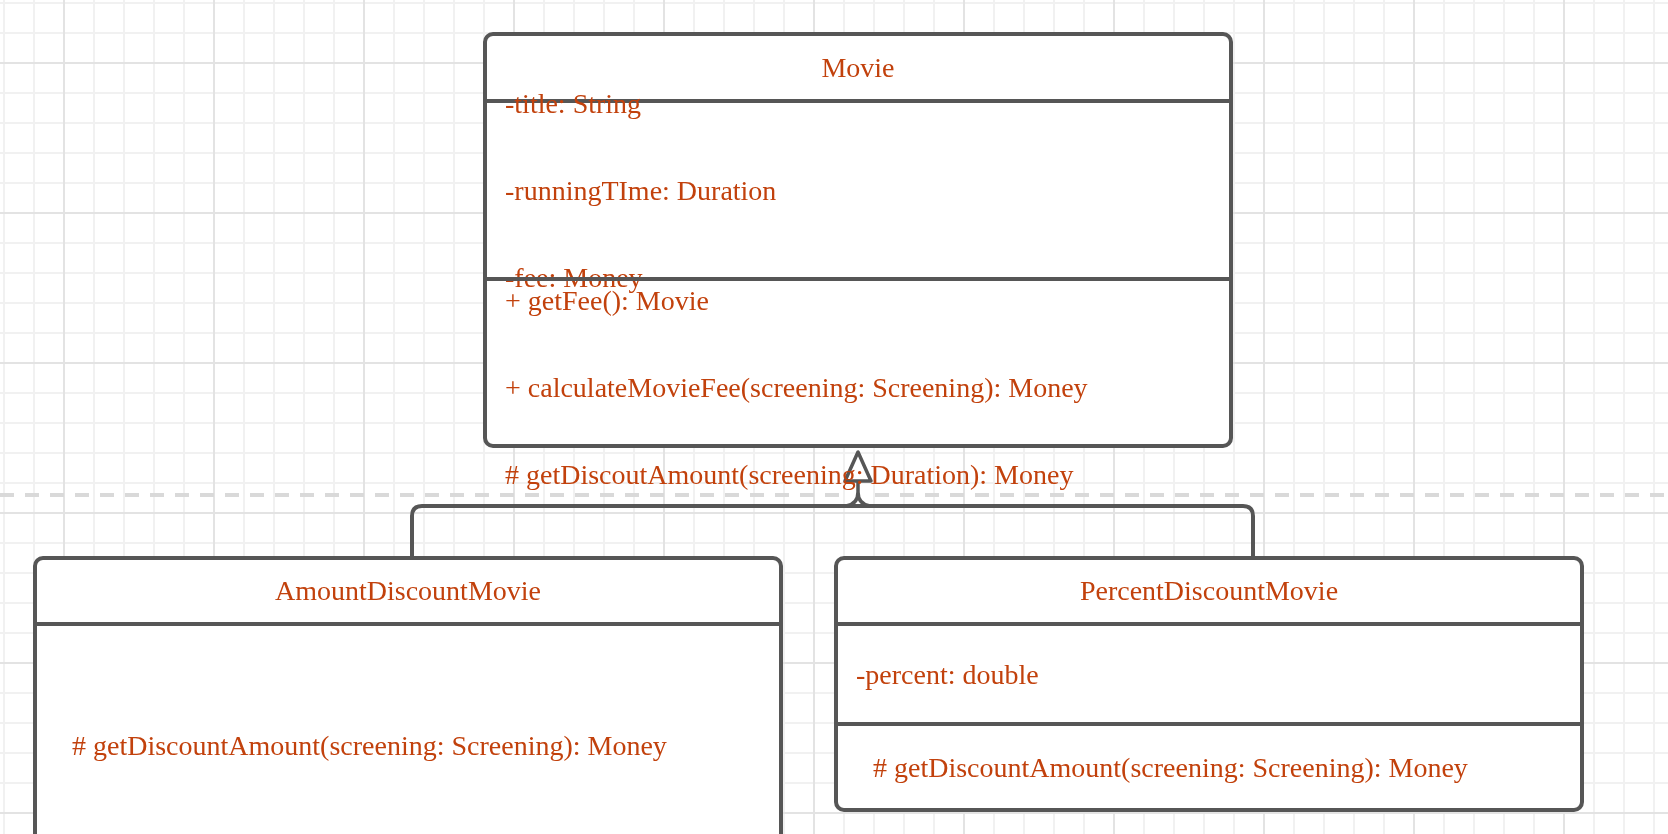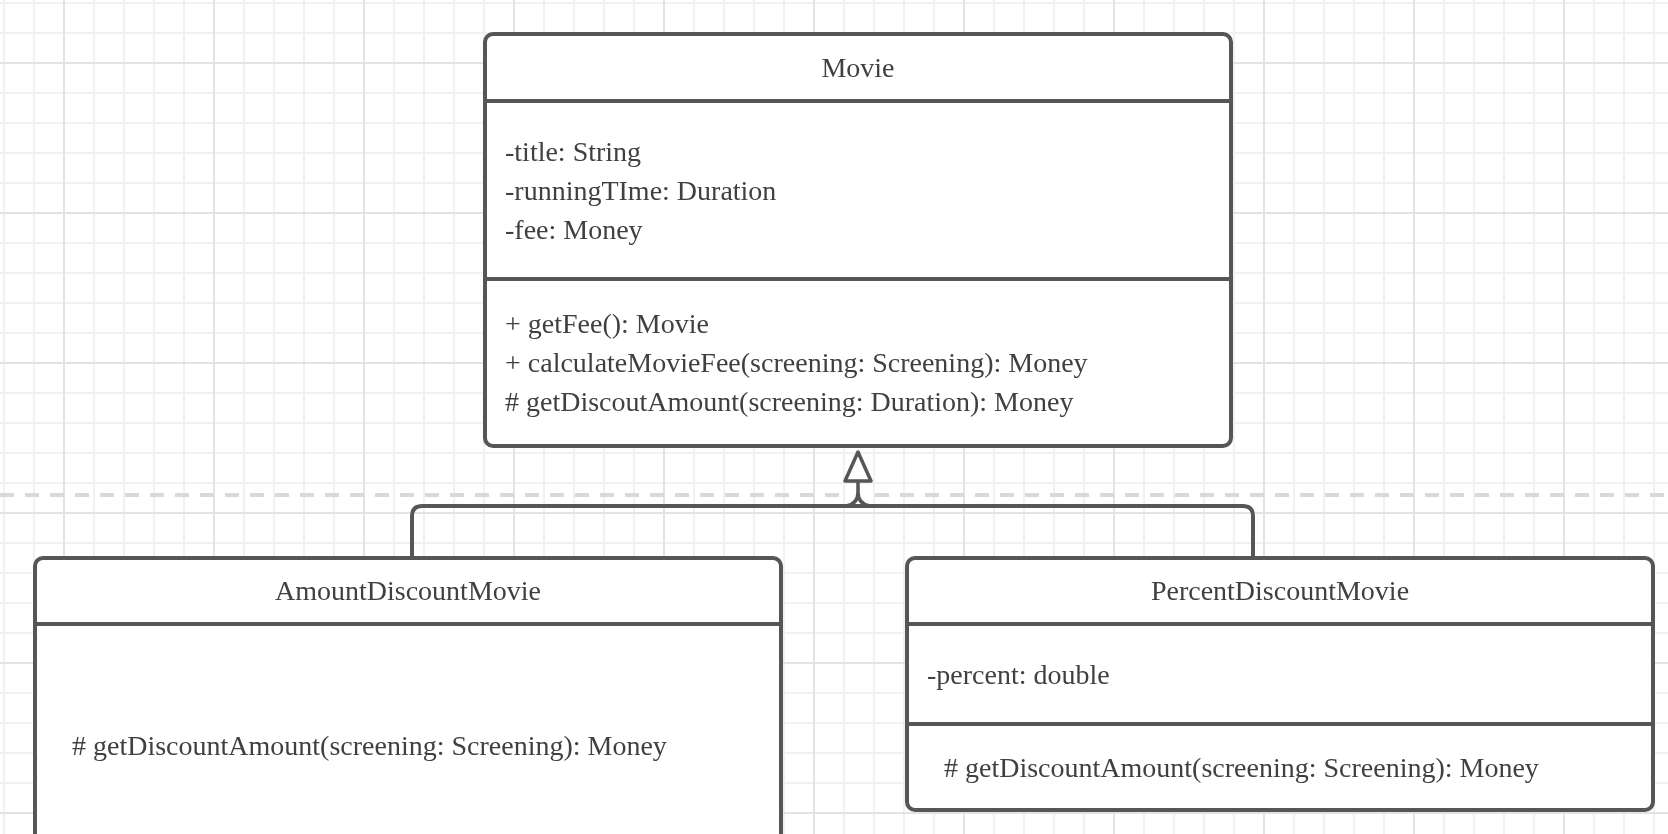--- a/index.html
+++ b/index.html
@@ -21,54 +21,55 @@
   }
 
   .uml-class {
     position: absolute;
     box-sizing: border-box;
     display: flex;
     flex-direction: column;
     background: #ffffff;
     border: 4px solid #565656;
     border-radius: 10px;
-    color: #404040;
+    color: #c2410c;
     font-size: 28px;
   }
 
   .uml-header {
     box-sizing: border-box;
     display: flex;
     align-items: center;
     justify-content: center;
     flex: 0 0 auto;
   }
 
   .uml-compartment {
     box-sizing: border-box;
     border-top: 4px solid #565656;
     display: flex;
     flex-direction: column;
     justify-content: center;
     padding-left: 18px;
     padding-right: 6px;
     flex: 0 0 auto;
+    gap: 48px;
   }
 
   .uml-line { line-height: 39px; white-space: nowrap; }
 
   
   #class-movie   { left: 483px; top: 32px;  width: 750px; height: 416px; }
   #class-movie .uml-header        { height: 63px; }
   #class-movie .c-attrs           { height: 178px; }
   #class-movie .c-methods         { flex: 1 1 auto; }
 
   
   #class-amount  { left: 33px;  top: 556px; width: 750px; height: 312px; }
-  #class-percent { left: 905px; top: 556px; width: 750px; height: 256px; }
+  #class-percent { left: 834px; top: 556px; width: 750px; height: 256px; }
   .sub .uml-header   { height: 62px; }
   .sub .c-attrs      { height: 100px; }
   .sub .c-methods    { flex: 1 1 auto; padding-left: 35px; }
 
   #connector-layer {
     position: absolute;
     left: 0; top: 0;
     width: 1668px;
     height: 834px;
   }

